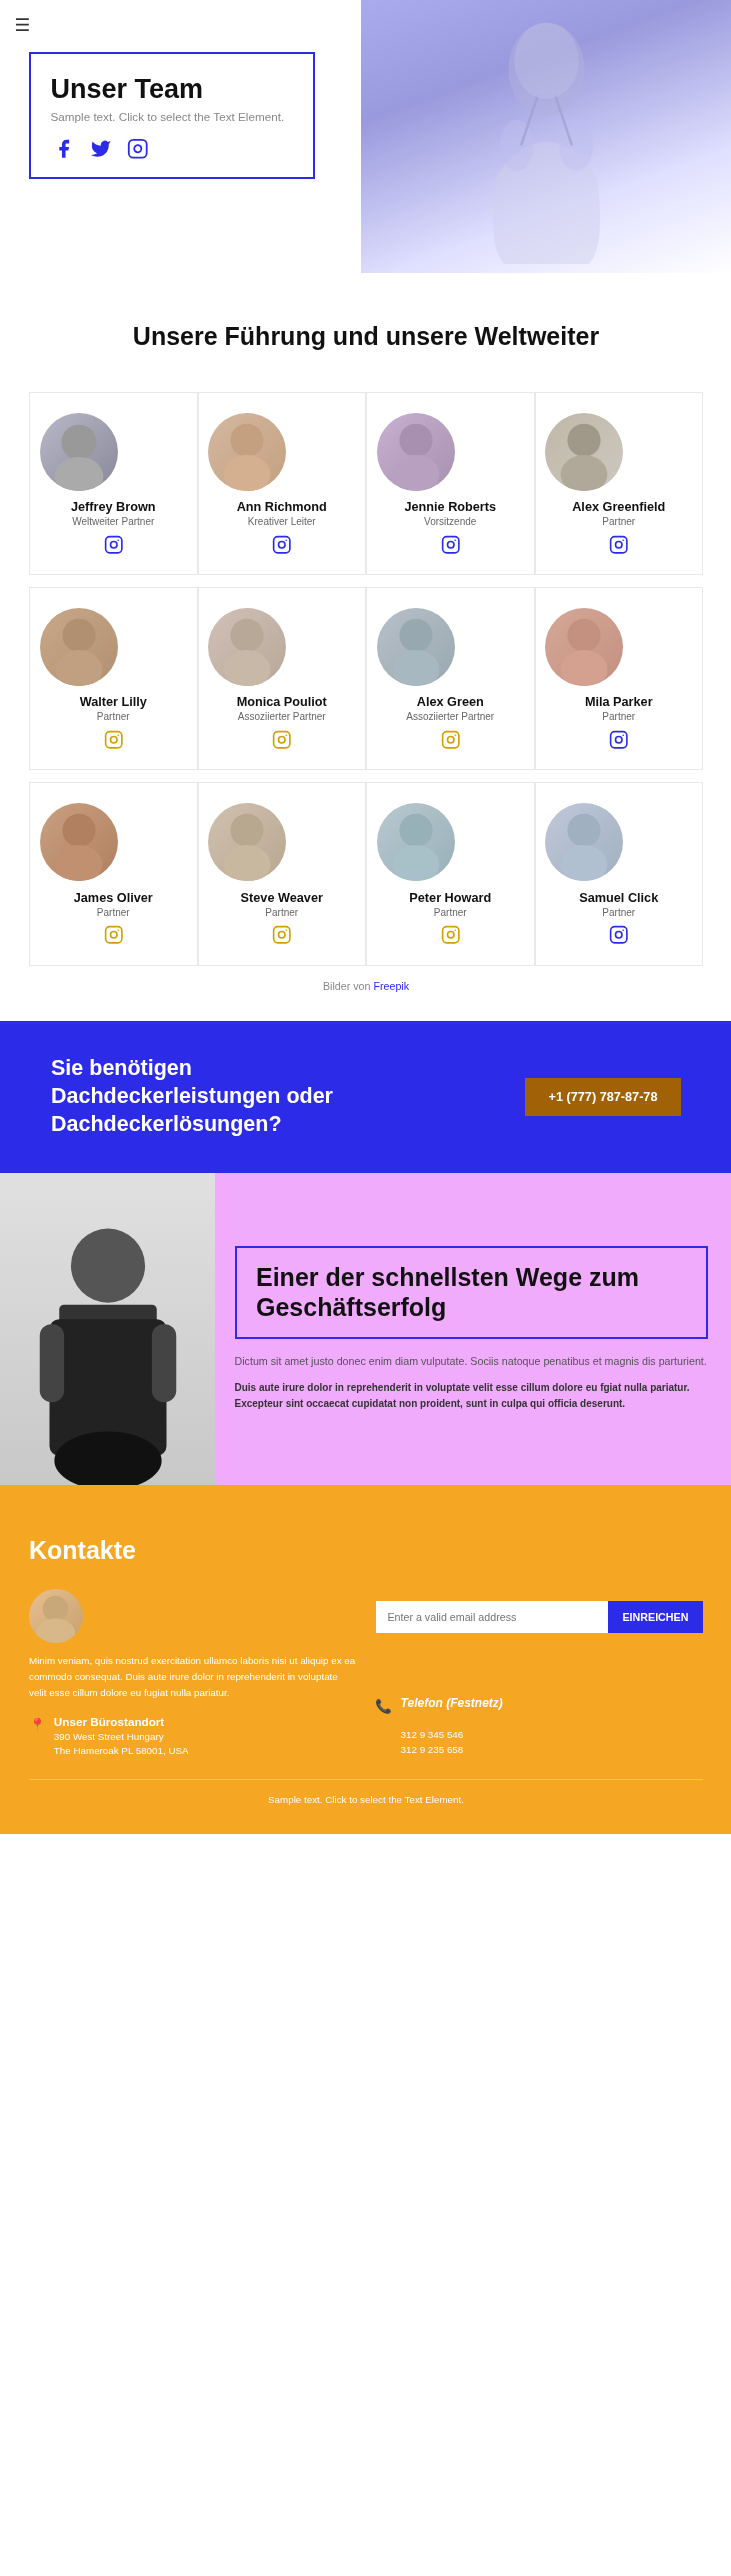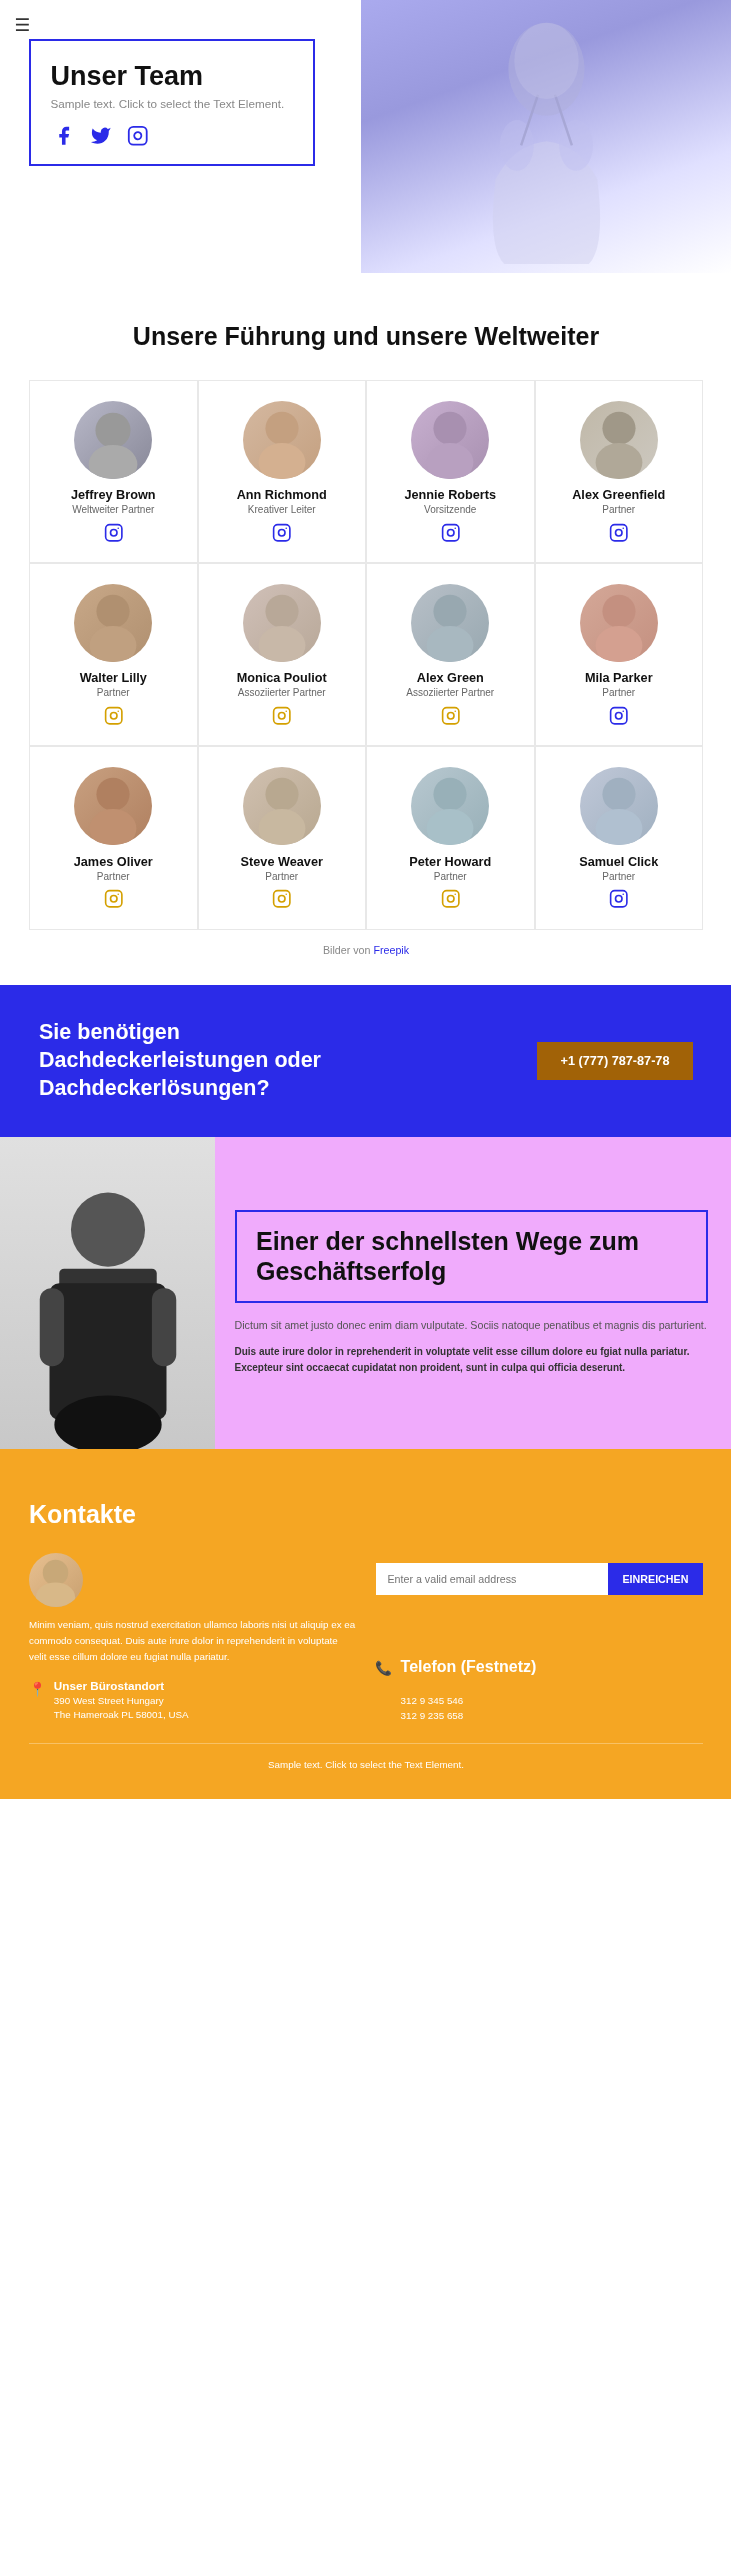--- a/index.html
+++ b/index.html
@@ -7,21 +7,21 @@
 
     
     .hero {
       position: relative;
       background: #fff;
       height: 273px;
       overflow: hidden;
     }
     .hero-content {
       position: absolute;
-      top: 39px;
+      top: 52px;
       left: 29px;
       z-index: 2;
     }
     .hero-border-box {
       border: 2.9px solid #2b2be8;
       display: inline-block;
       padding: 19.5px 29px 14.6px 19.5px;
     }
     .hero-title {
       font-size: 27px;
@@ -96,22 +96,22 @@
     .team-grid {
       display: grid;
       grid-template-columns: repeat(4, 1fr);
       gap: 0;
     }
     .team-card {
       border: 1px solid #e8e8e8;
       padding: 19.5px 9.8px 14.6px;
       display: flex;
       flex-direction: column;
-      align-items: center;
       text-align: center;
+      margin-top: 12px;
     }
     .team-avatar {
       width: 78px;
       height: 78px;
       border-radius: 50%;
       background: #ddd;
       margin-bottom: 9.8px;
       overflow: hidden;
       display: flex;
       align-items: center;
@@ -156,21 +156,21 @@
       margin-bottom: 0;
     }
     .freepik-link {
       color: #2b2be8;
       text-decoration: none;
     }
 
     
     .cta-section {
       background: #2b2be8;
-      padding: 34px 39px;
+      padding: 34px 51px;
       display: flex;
       align-items: center;
       justify-content: space-between;
       margin-top: 0;
     }
     .cta-text {
       font-size: 21.5px;
       font-weight: 700;
       color: #fff;
       line-height: 1.3;
@@ -329,24 +329,25 @@
       font-weight: 700;
       cursor: pointer;
       white-space: nowrap;
     }
     .contact-phone-block {
       display: flex;
       align-items: flex-start;
       gap: 7.8px;
     }
     .contact-phone-title {
-      font-size: 16px;
+      font-size: 12px;
       font-weight: 700;
       color: #fff;
       margin-bottom: 18px;
+      font-style: italic;
     }
     .contact-phone-text {
       font-size: 9.8px;
       color: #fff;
       line-height: 1.5;
     }
     .contact-footer {
       margin-top: 19.5px;
       padding-top: 14.6px;
       border-top: 1px solid rgba(255,255,255,0.3);

